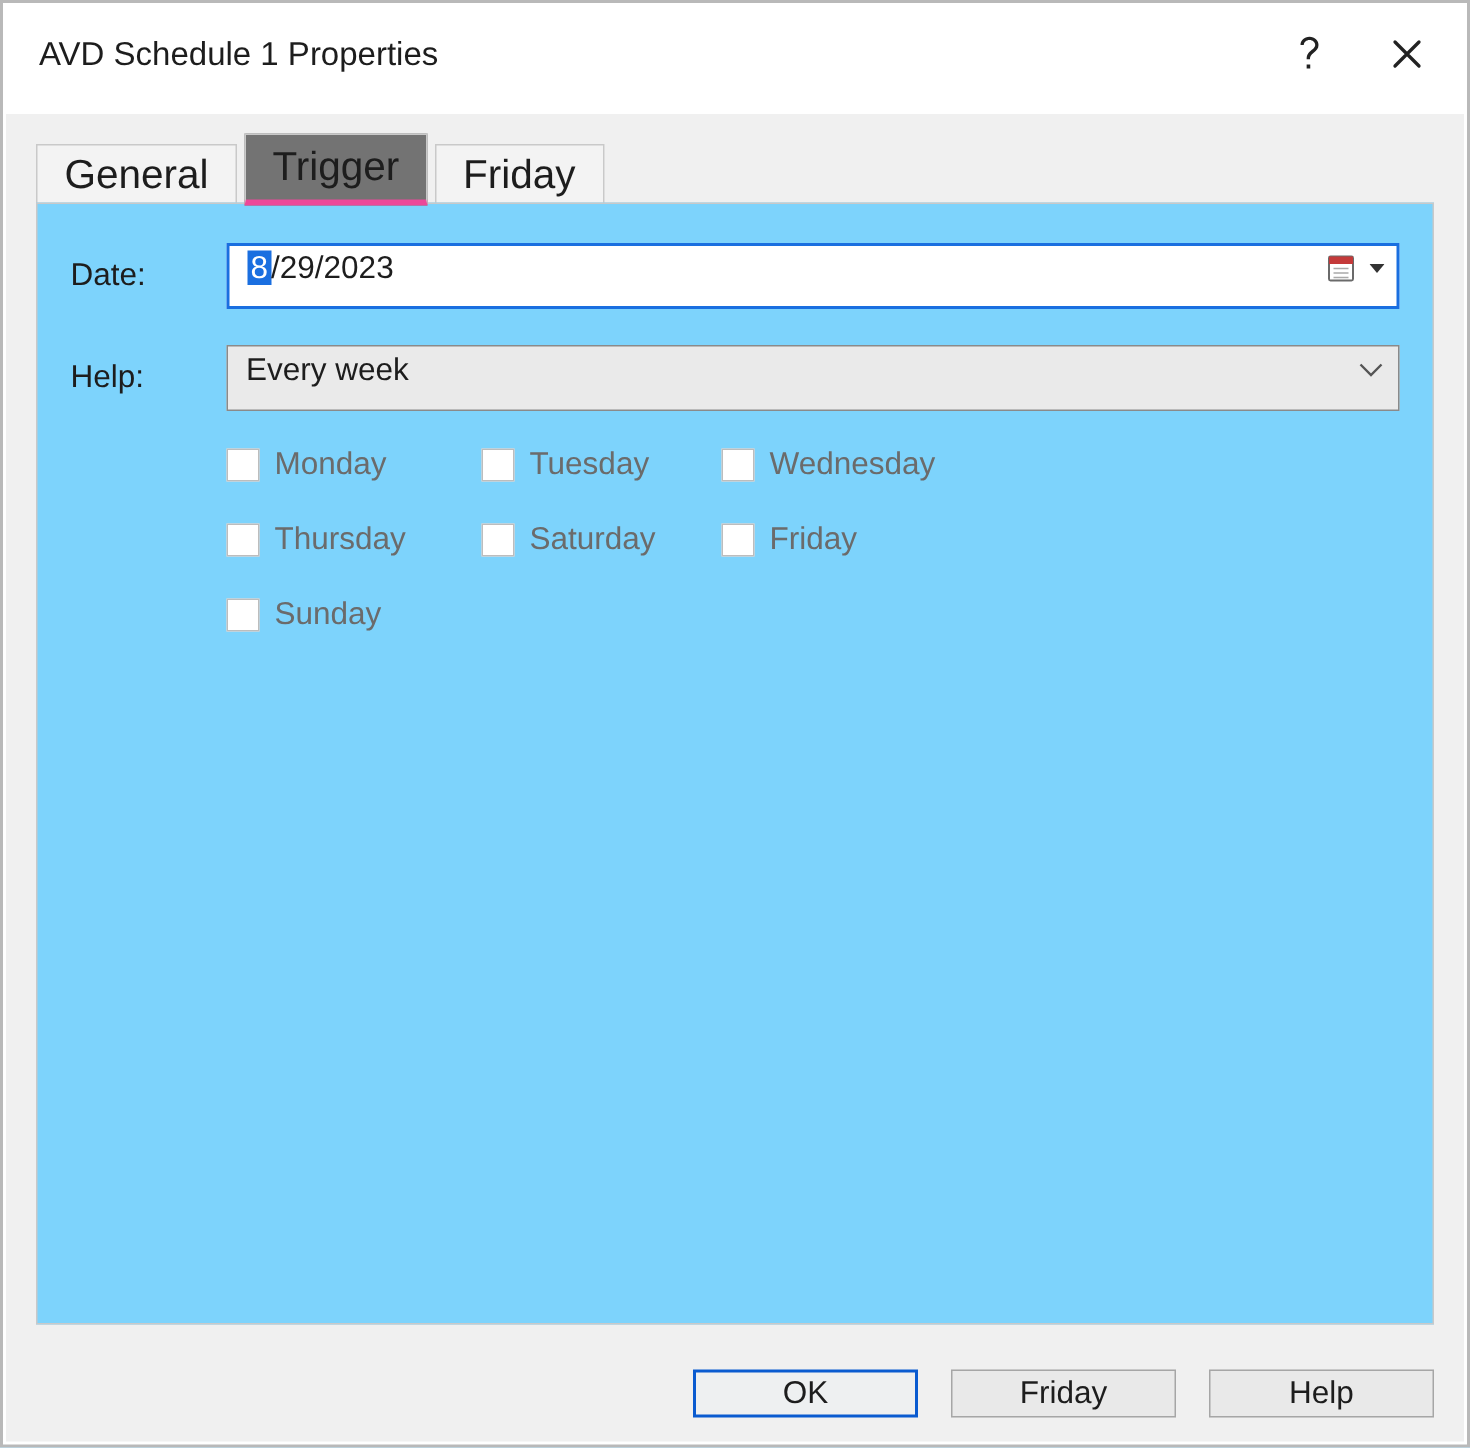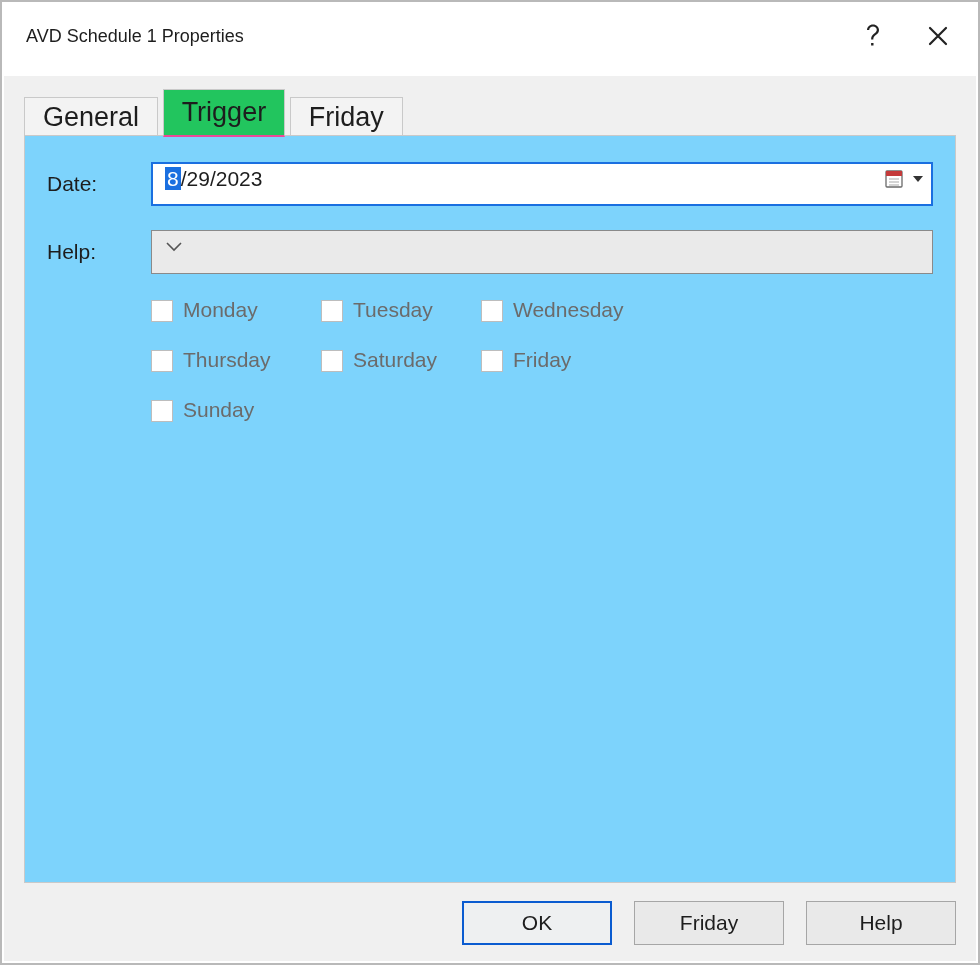--- a/index.html
+++ b/index.html
@@ -24,21 +24,21 @@
     background:#ffffff;
     border:2px solid #b9b9b9;
     position:relative;
   }
   
   .titlebar{
     display:flex;align-items:center;justify-content:space-between;
     padding:20px 28px 20px 24px;
     background:#ffffff;
   }
-  .titlebar .title{font-size:18px;}
+  .titlebar .title{font-size:22px;}
   .title-actions{display:flex;gap:44px;align-items:center;}
   .title-actions span{cursor:default;}
   .icon-close svg,.icon-help svg{display:block;}
 
   
   .client{
     position:absolute;
     left:2px;right:2px;bottom:2px;top:74px;
     background:var(--panel);
   }
@@ -57,22 +57,22 @@
     border:1px solid var(--border);
     background:var(--tab-bg);
     font-size:27px;
     box-sizing:border-box;
     margin-right:-1px;
     top:6px;
     cursor:default;
     color:var(--text);
   }
   .tab.active{
-    background:#22c55e;
-    border-bottom:2px solid #ec4899;
+    background:#737373;
+    border-bottom:4px solid #ec4899;
     height:48px;
     top:1px;
     z-index:2;
   }
 
   
   .page{
     position:absolute;
     left:20px; right:20px; top:59px; bottom:78px;
     background:#7dd3fc;
@@ -127,33 +127,33 @@
     width:20px;height:20px;display:flex;align-items:center;justify-content:center;
   }
 
   .days{
     margin-left:104px;
     display:grid;
     grid-template-columns: 170px 160px 200px;
     row-gap:26px;
     margin-top:10px;
   }
-  .day{display:flex;align-items:flex-end;gap:10px; color:var(--muted); font-size:21px;}
+  .day{display:flex;align-items:center;gap:10px; color:var(--muted); font-size:21px;}
   .chk{
     width:20px;height:20px;border:1px solid #bdbdbd;background:#fff;display:inline-block;
   }
 
   
   .footer{
     position:absolute;
     right:20px; bottom:16px;
     display:flex; gap:22px;
   }
   .btn{
-    width:150px;height:44px;
+    width:150px;height:32px;
     background:var(--btn-bg);
     border:1px solid #a6a6a6;
     display:flex;align-items:center;justify-content:center;
     font-size:21px;
     cursor:default;
     box-sizing:border-box;
   }
   .btn.default{
     border:2px solid var(--accent);
     background:#eef0f1;
@@ -204,20 +204,21 @@
               <path d="M0 0 L5 6 L10 0 Z" fill="#333"></path>
             </svg>
         </span>
       </div>
     </div>
 
 
     <div class="row">
       <div class="label">Help:</div>
       <div class="field combo">
+        <span class="value">Every week</span>
         <span class="chev">
           <svg width="16" height="10" viewBox="0 0 16 10">
               <path d="M1 1 L8 8 L15 1" stroke="#555" stroke-width="1.6" fill="none"></path>
             </svg>
         </span>
       </div>
     </div>
 
     <div class="days">
       <label class="day">

